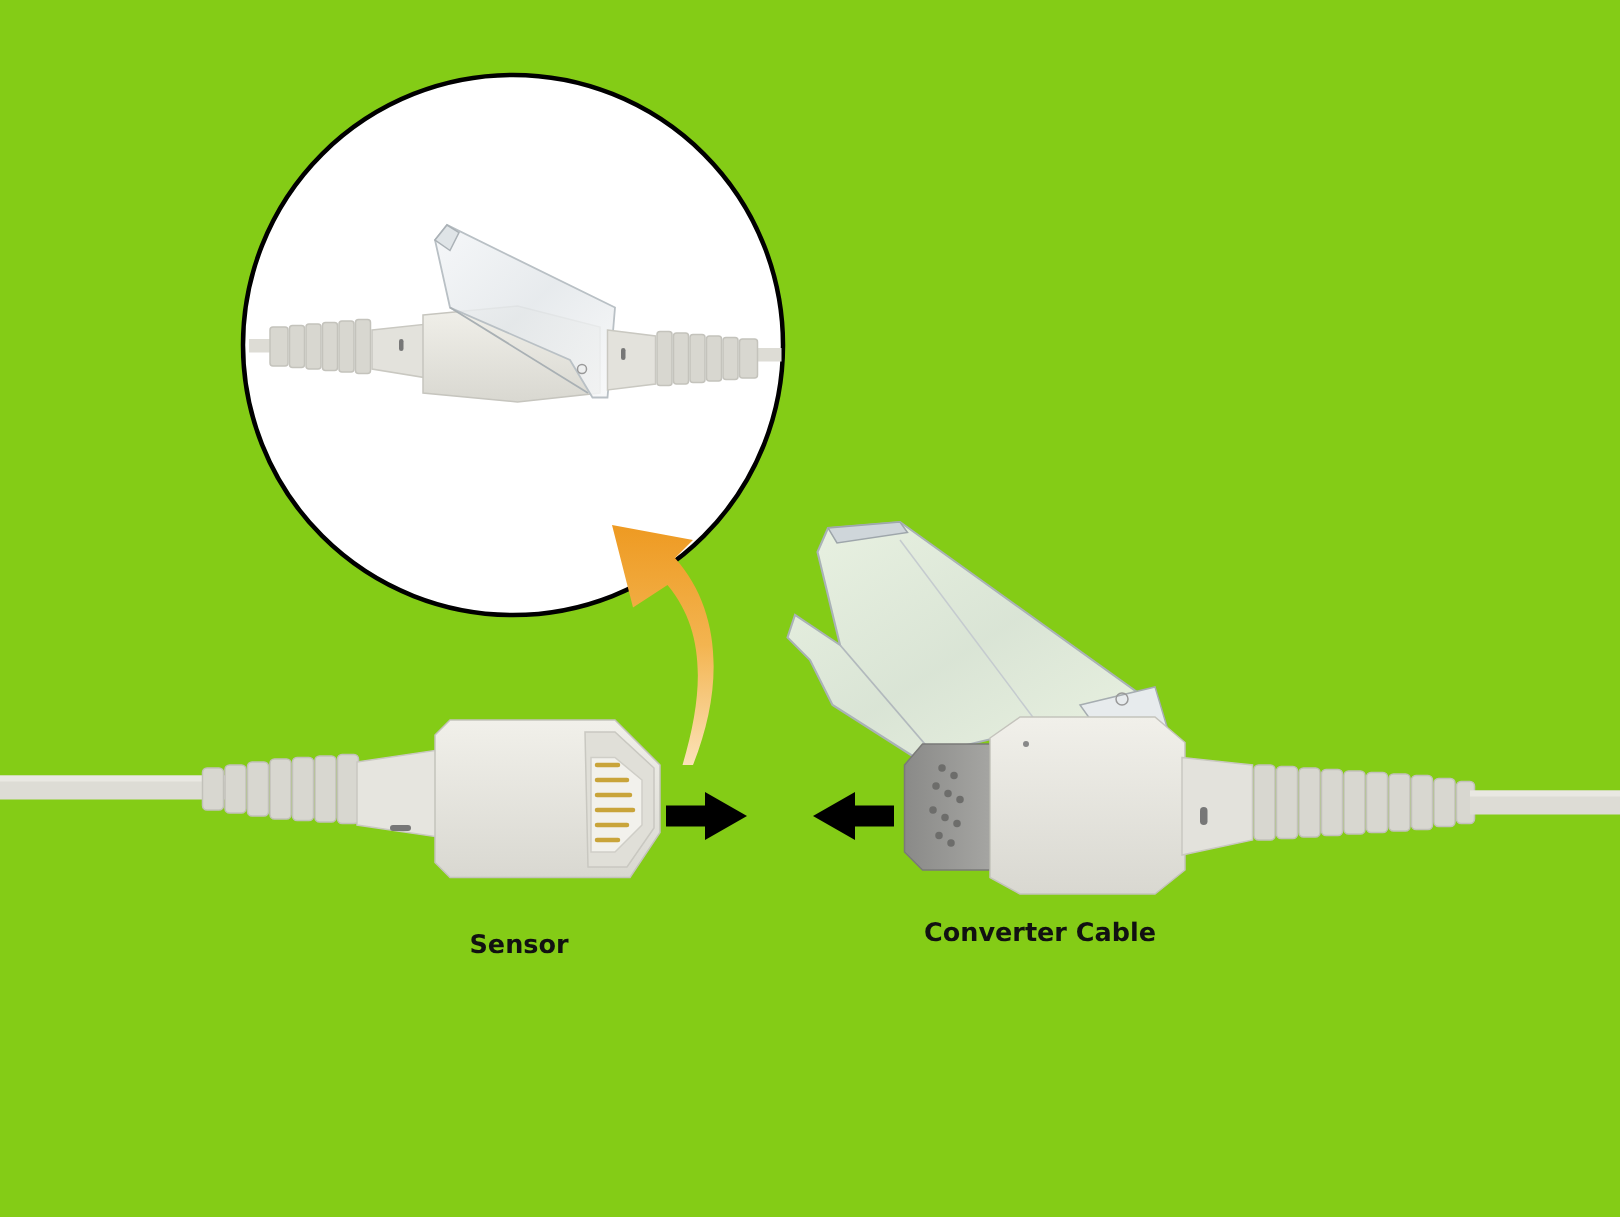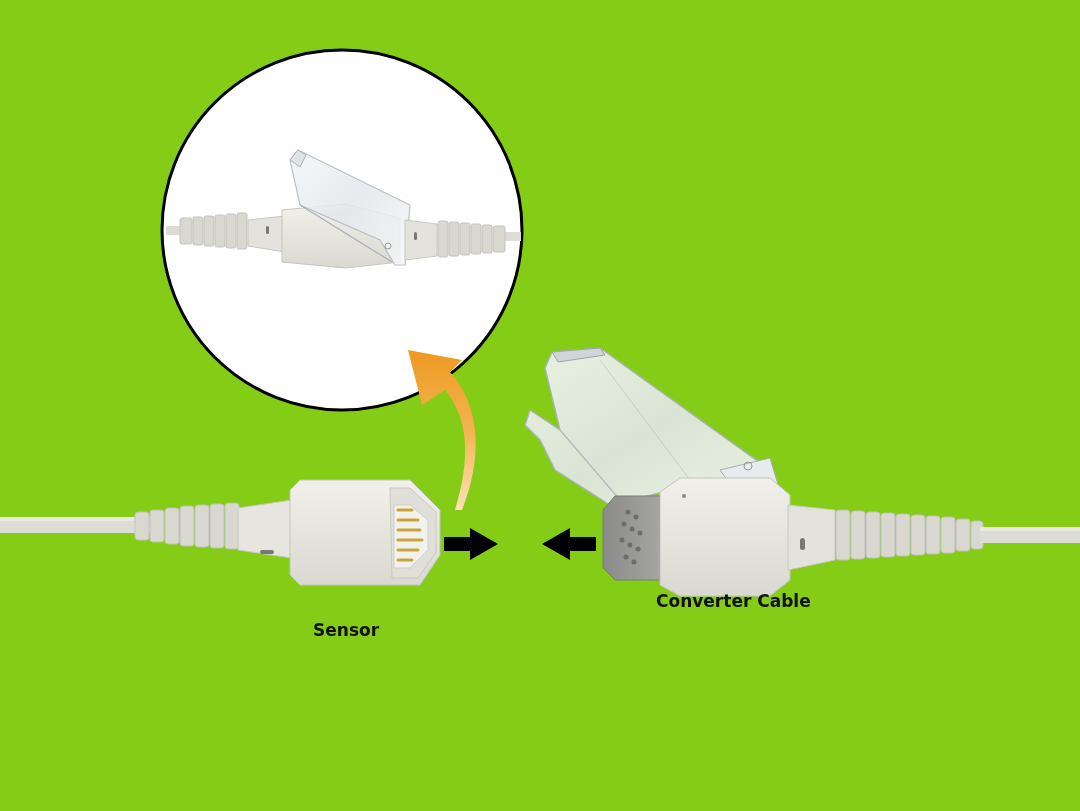--- a/index.html
+++ b/index.html
@@ -1,20 +1,20 @@
 <!DOCTYPE html>
 <html><head>
 <meta charset="utf-8">
 <style>
   html, body { margin:0; padding:0; background:#ffffff; }
   .stage { position:relative; width:1080px; height:811px; background:#84cc16; overflow:hidden; font-family:"Liberation Sans", sans-serif;text-align:right; }
   svg.art { position:absolute; left:0; top:0; }
   .label { position:absolute; font-family:"DejaVu Sans", sans-serif; font-weight:bold; font-size:17px; color:#111; white-space:nowrap; }
   .label-sensor { left:313px; top:620px; }
-  .label-converter { left:616px; top:591px;margin-left:40px; }
+  .label-converter { left:616px; top:612px; }
 </style>
 </head>
 <body>
 
 <div class="stage">
   <svg class="art" width="1080" height="811" viewBox="0 0 1080 811">
     <defs>
       <linearGradient id="orangeGrad" x1="0" y1="1" x2="0" y2="0">
         <stop offset="0" stop-color="#fbe2b8"></stop>
         <stop offset="0.5" stop-color="#f3b450"></stop>

